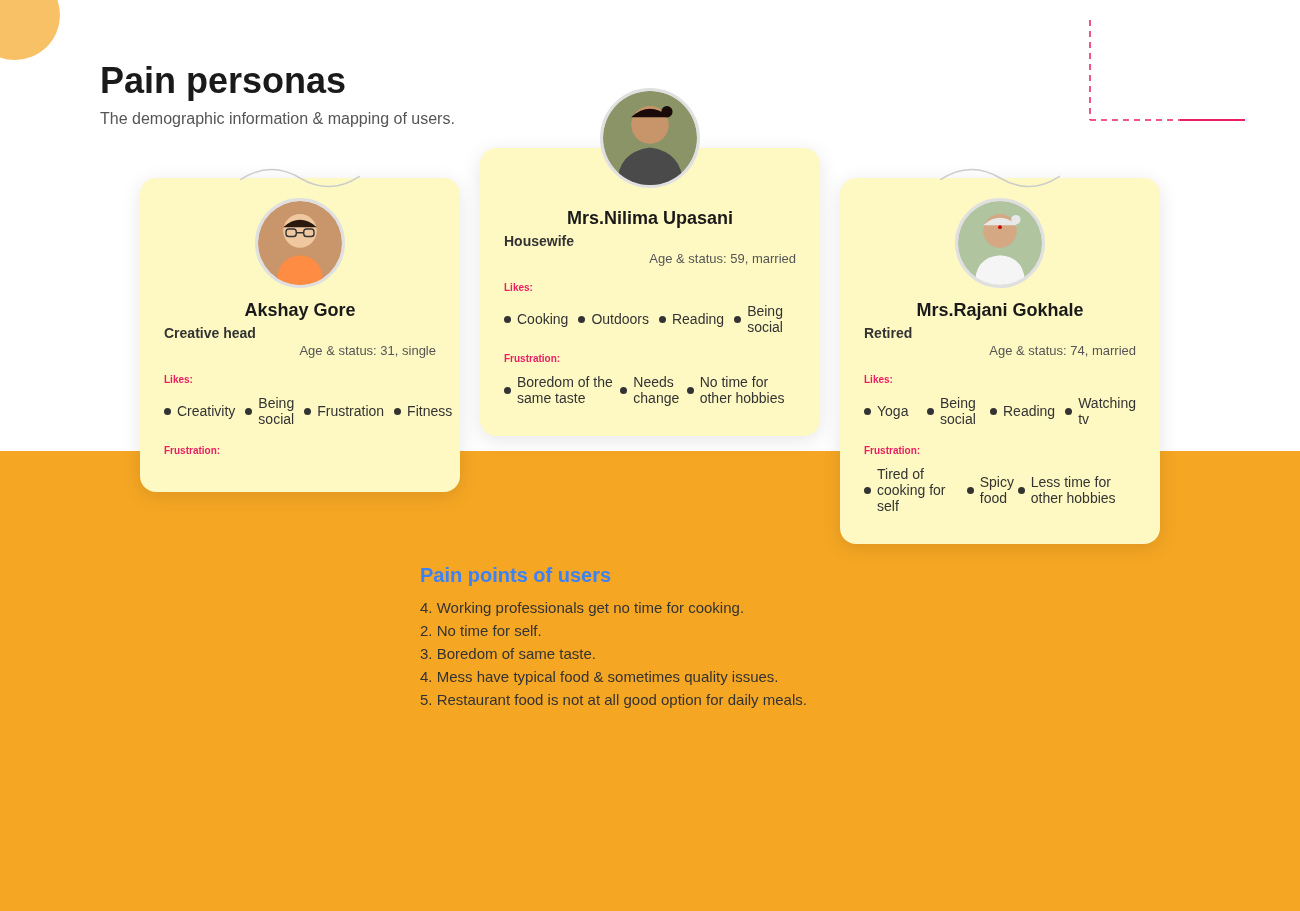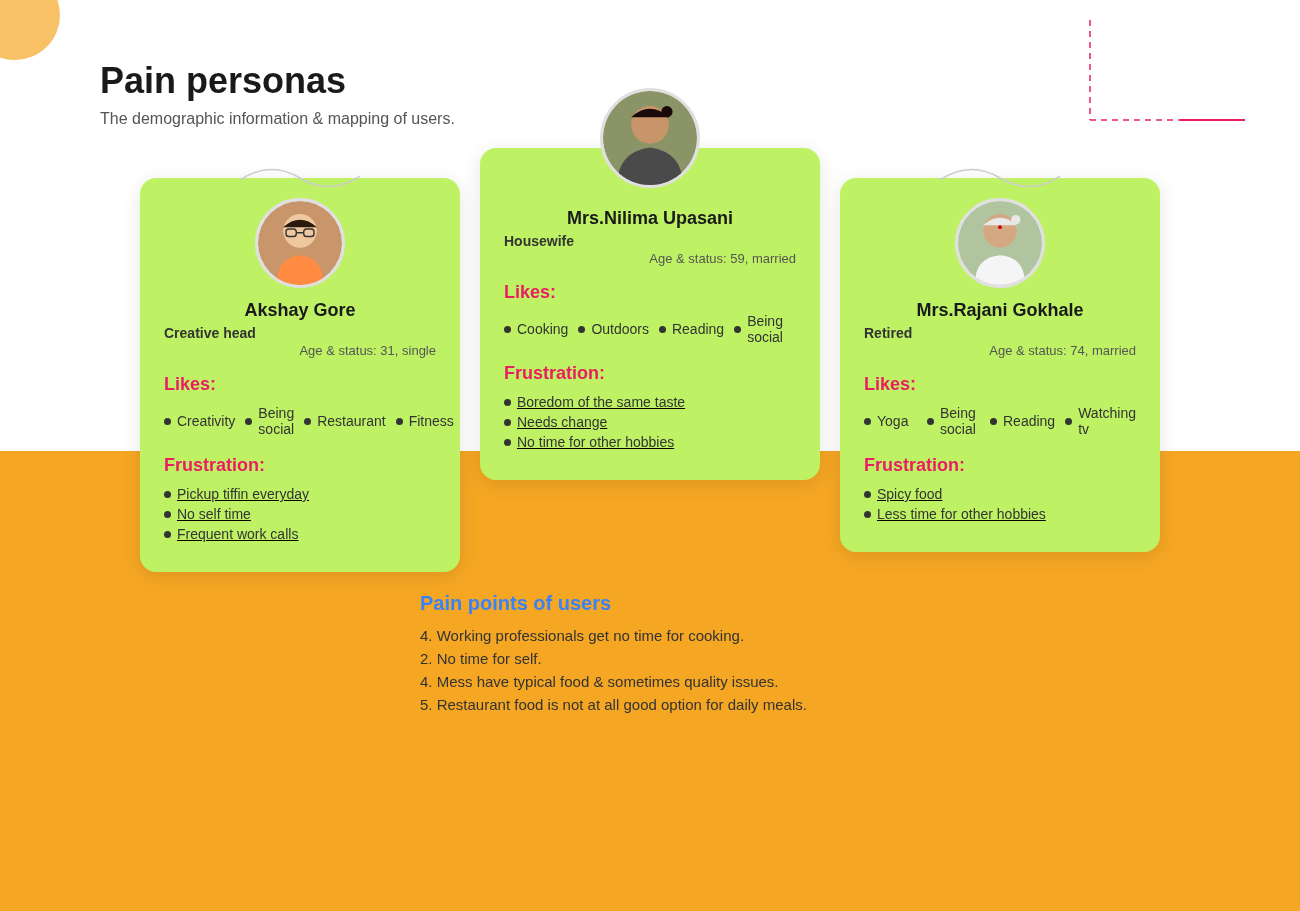--- a/index.html
+++ b/index.html
@@ -69,21 +69,21 @@
       display: flex;
       justify-content: center;
       align-items: flex-start;
       gap: 20px;
       padding: 20px 60px 0 60px;
       margin-top: 20px;
     }
 
     
     .persona-card {
-      background: #bef264;
+      background: #fef9c3;
       border-radius: 16px;
       box-shadow: 0 4px 20px rgba(0,0,0,0.1);
       padding: 20px 24px 28px 24px;
       width: 320px;
       position: relative;
       flex-shrink: 0;
     }
 
     .persona-card.center-card {
       width: 340px;
@@ -151,21 +151,21 @@
     }
 
     .persona-age {
       font-size: 13px;
       text-align: right;
       color: #555;
       margin-bottom: 16px;
     }
 
     .section-label {
-      font-size: 18px;
+      font-size: 10px;
       font-weight: 700;
       color: #e91e63;
       margin-bottom: 8px;
     }
 
     .likes-grid {
       display: grid;
       grid-template-columns: 1fr 1fr 1fr 1fr;
       gap: 2px 10px;
       margin-bottom: 16px;
@@ -184,23 +184,22 @@
       width: 7px;
       height: 7px;
       border-radius: 50%;
       background: #333;
       flex-shrink: 0;
       display: inline-block;
     }
 
     .frustration-list {
       display: flex;
-      flex-direction: column;
+      flex-direction: row;
       gap: 0;
-      text-decoration: underline;
     }
 
     
     .pain-points-section {
       position: relative;
       z-index: 2;
       padding: 20px 60px 20px 420px;
       margin-top: 0;
     }
 
@@ -284,43 +283,29 @@
       <div class="item">
           <span class="bullet"></span>
           <span>Creativity</span>
         </div>
       <div class="item">
           <span class="bullet"></span>
           <span>Being social</span>
         </div>
       <div class="item">
           <span class="bullet"></span>
-          <span>Restaurant</span>
+          <span>Frustration</span>
         </div>
       <div class="item">
           <span class="bullet"></span>
           <span>Fitness</span>
         </div>
     </div>
 
     <p class="section-label">Frustration:</p>
-    <div class="frustration-list">
-      <div class="item">
-          <span class="bullet"></span>
-          <span>Pickup tiffin everyday</span>
-        </div>
-      <div class="item">
-          <span class="bullet"></span>
-          <span>No self time</span>
-        </div>
-      <div class="item">
-          <span class="bullet"></span>
-          <span>Frequent work calls</span>
-        </div>
-    </div>
   </div>
 
   <div class="persona-card center-card">
     <div class="avatar-wrapper">
       <div class="avatar-circle large">
         <svg viewBox="0 0 100 100" class="person" xmlns="http://www.w3.org/2000/svg">
           <circle cx="50" cy="50" r="50" fill="#8B9467"></circle>
 
           <circle cx="50" cy="36" r="20" fill="#c8956a"></circle>
 
@@ -413,32 +398,37 @@
       <div class="item">
           <span class="bullet"></span>
           <span>Watching tv</span>
         </div>
     </div>
 
     <p class="section-label">Frustration:</p>
     <div class="frustration-list">
       <div class="item">
           <span class="bullet"></span>
+          <span>Tired of cooking for self</span>
+        </div>
+      <div class="item">
+          <span class="bullet"></span>
           <span>Spicy food</span>
         </div>
       <div class="item">
           <span class="bullet"></span>
           <span>Less time for other hobbies</span>
         </div>
     </div>
   </div>
 
 </div>
 
 <div class="pain-points-section">
   <h2 class="pain-points-title">Pain points of users</h2>
   <ul class="pain-points-list">
     <li>4. Working professionals get no time for cooking.</li>
     <li>2. No time for self.</li>
+    <li>3. Boredom of same taste.</li>
     <li>4. Mess have typical food &amp; sometimes quality issues.</li>
     <li>5. Restaurant food is not at all good option for daily meals.</li>
   </ul>
 </div>
 
 </body></html>

